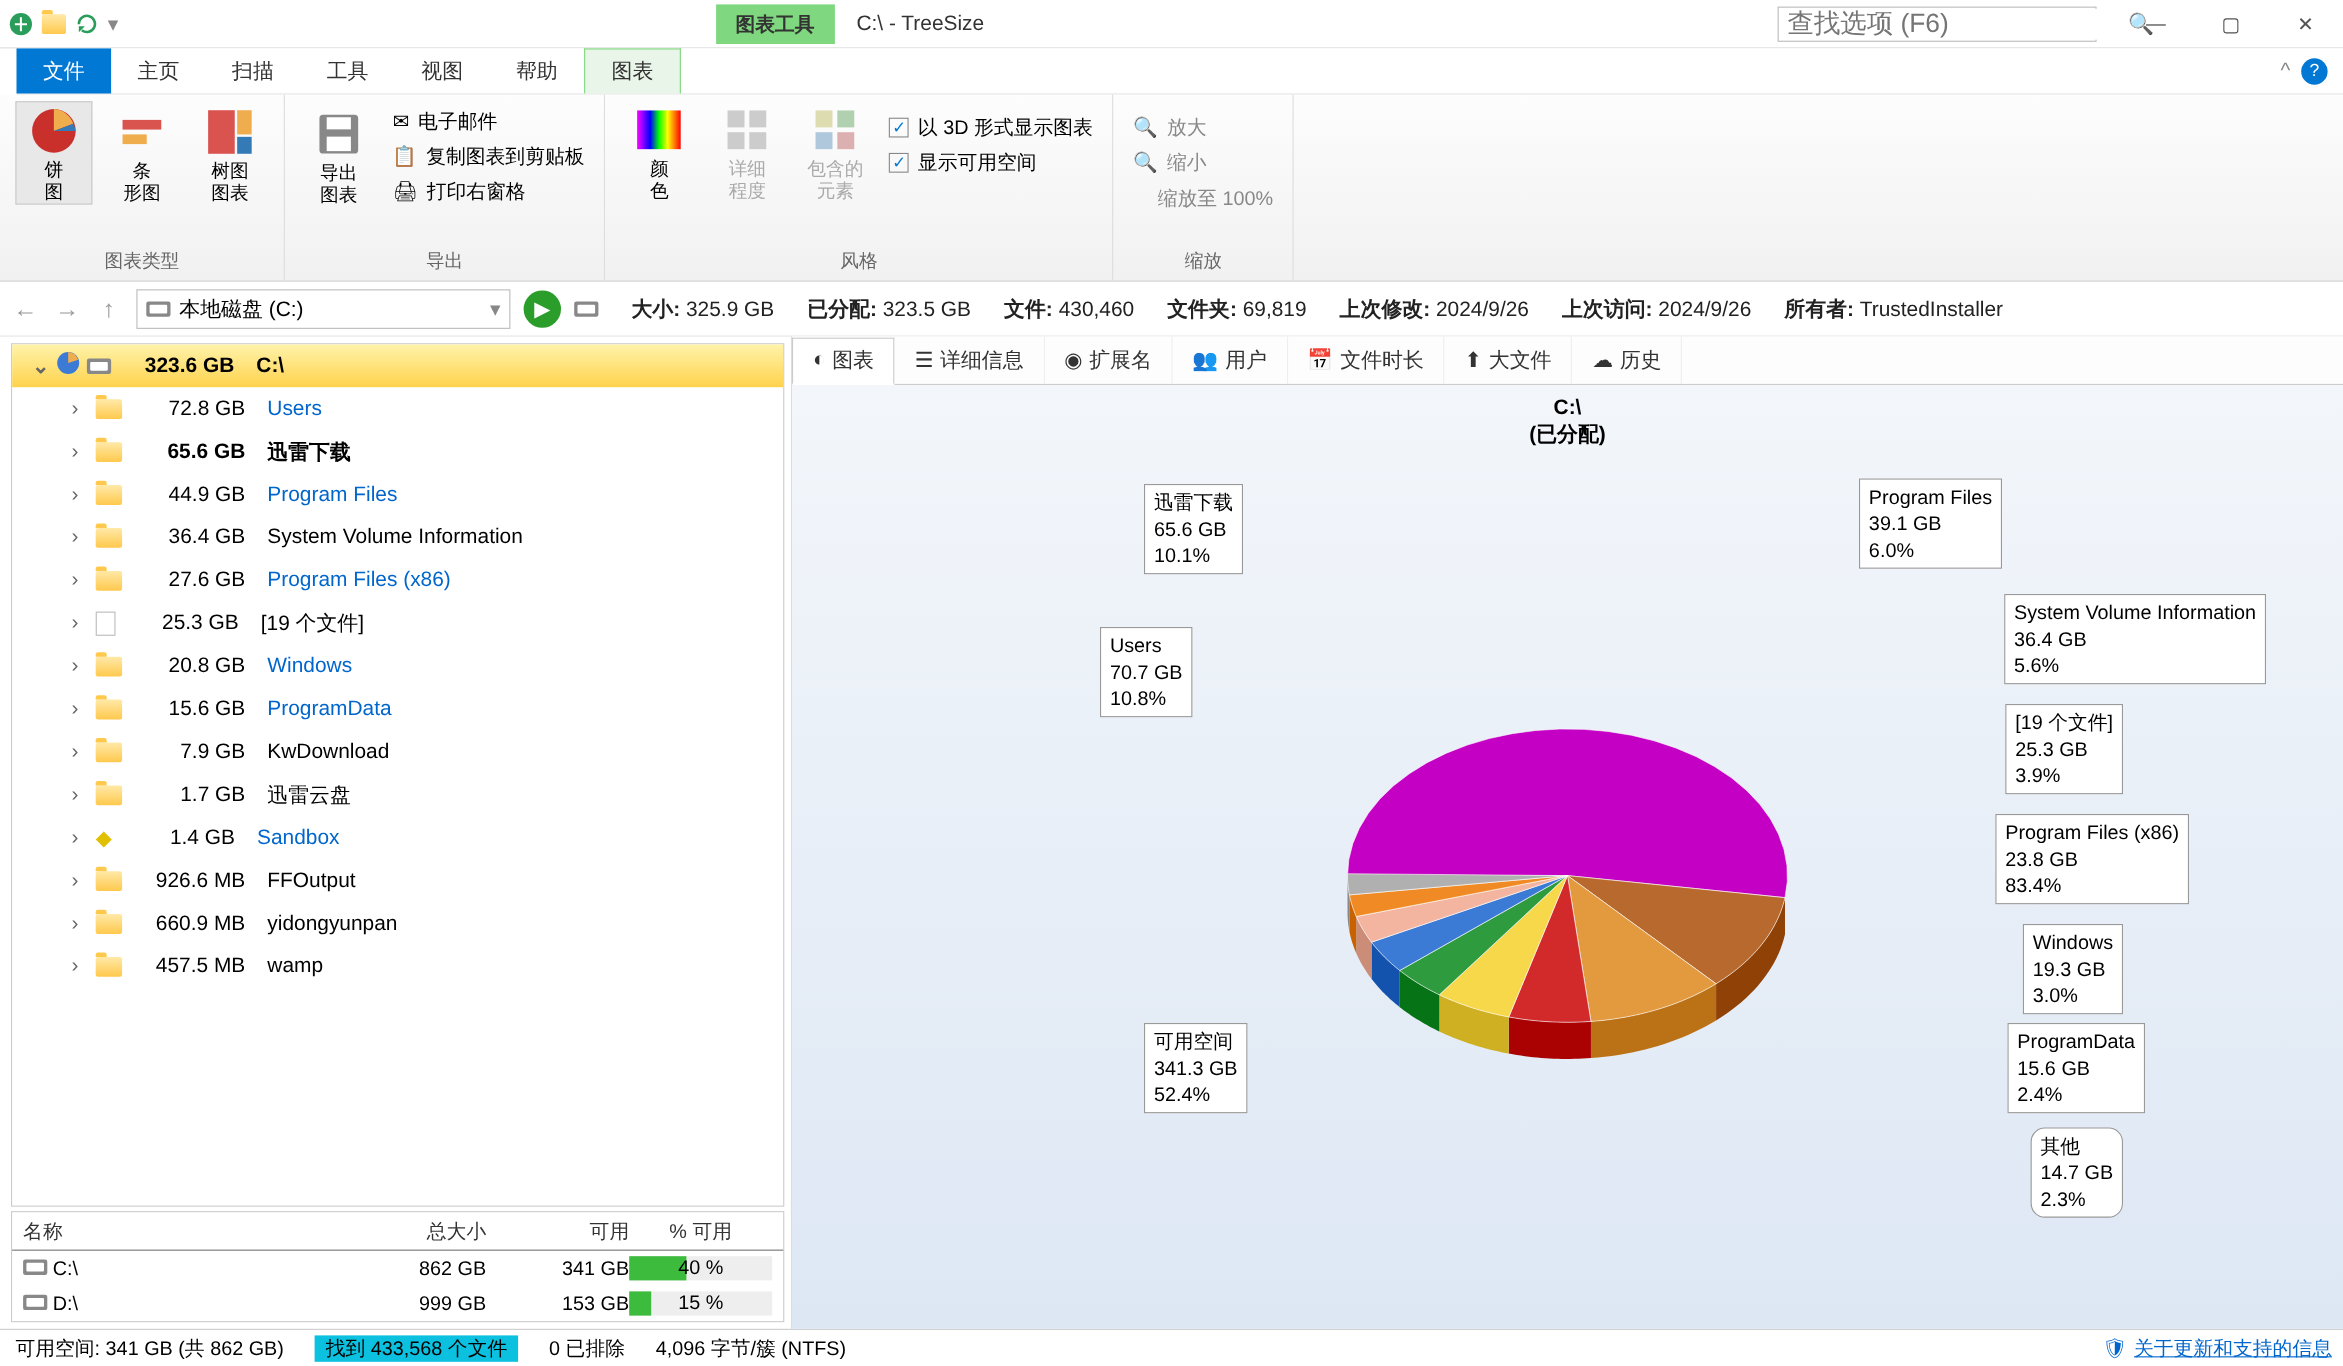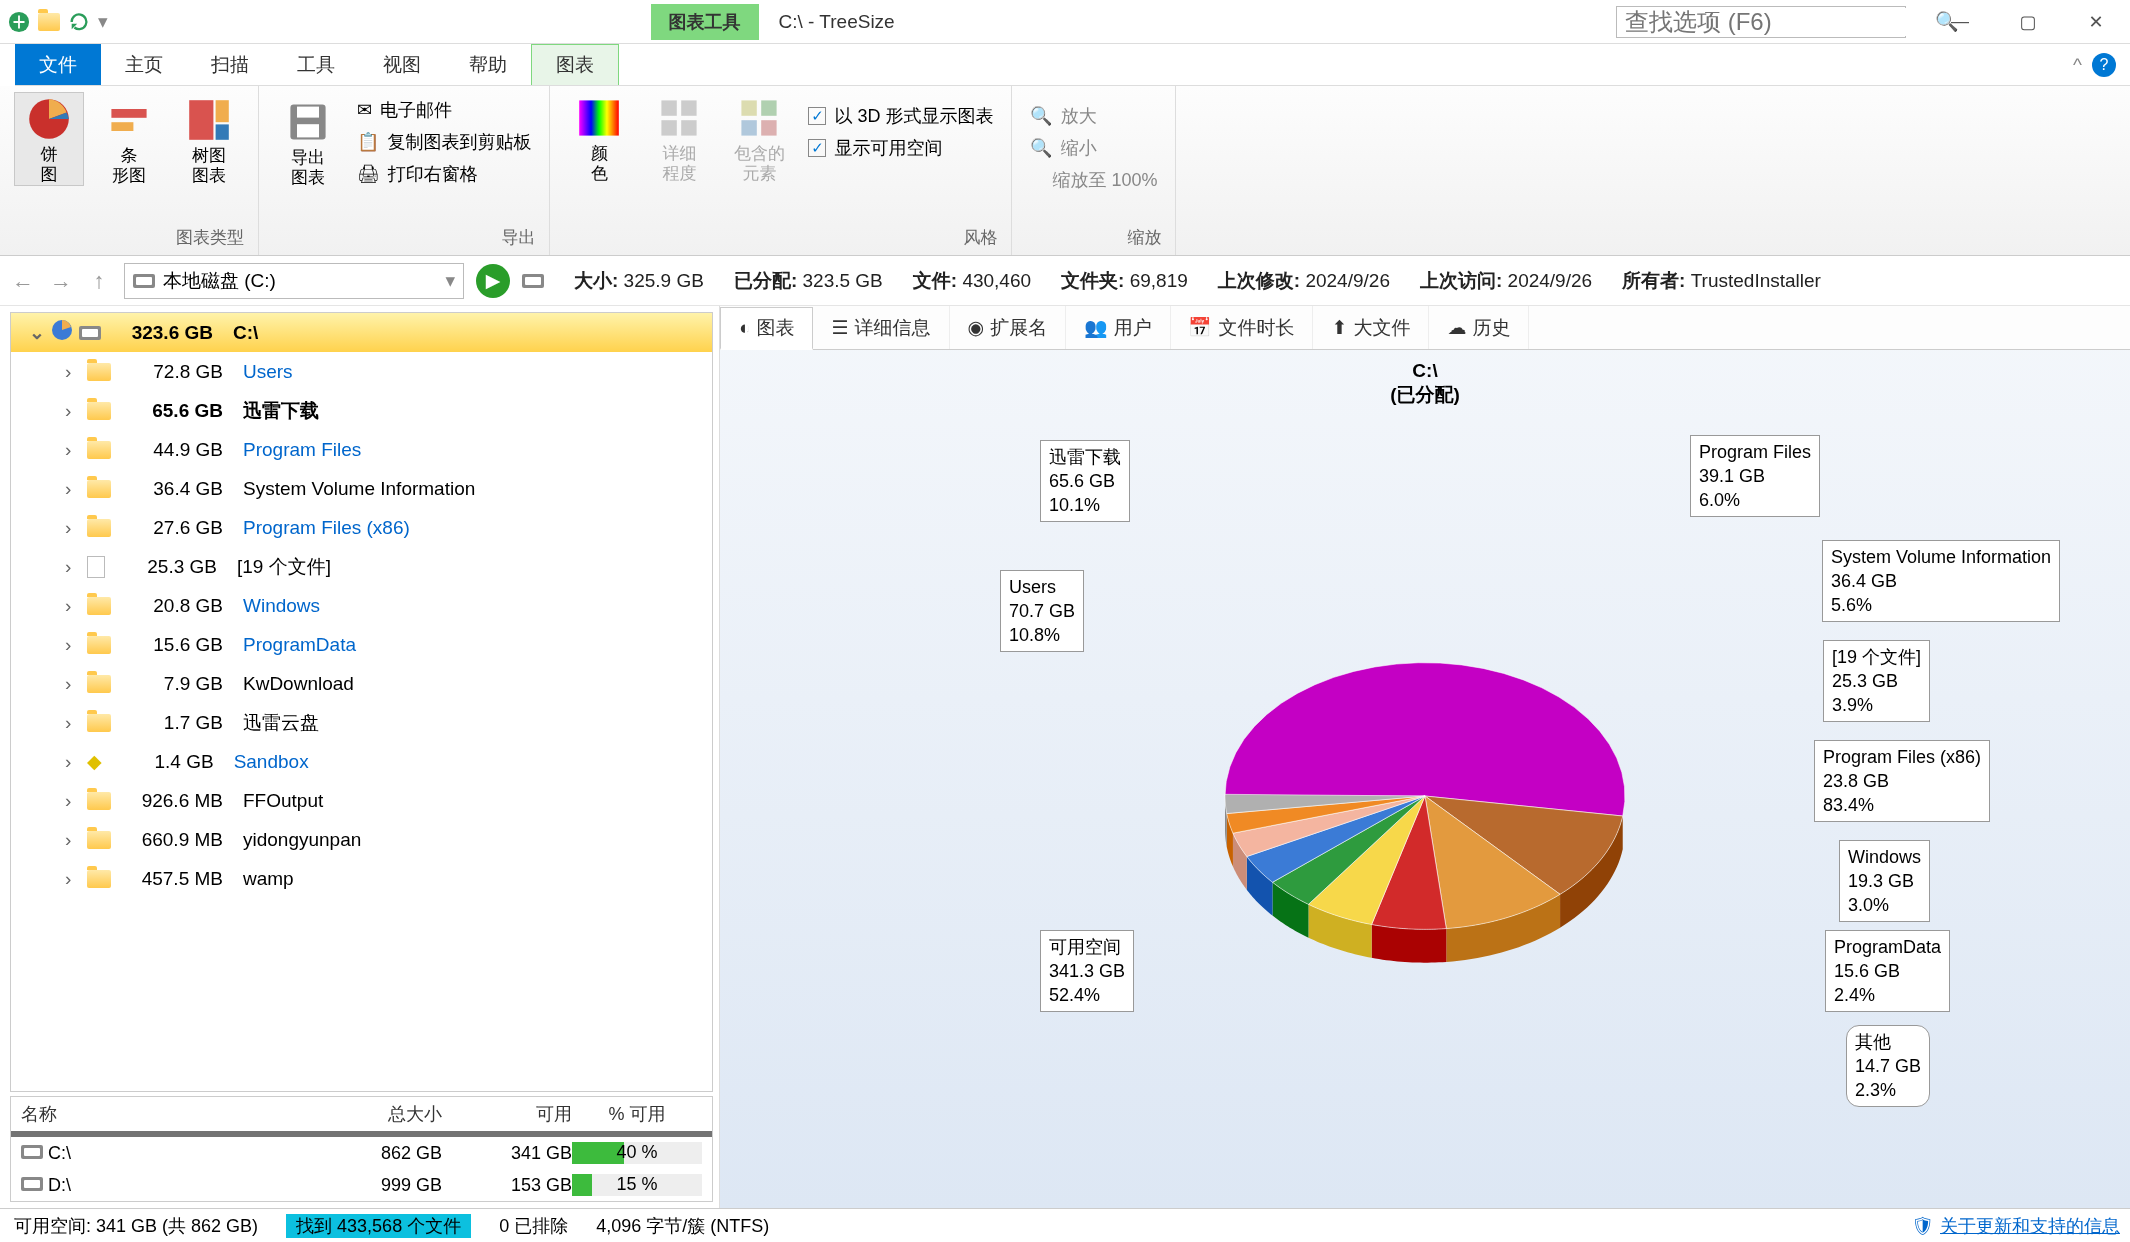--- a/index.html
+++ b/index.html
@@ -21,21 +21,21 @@
 .menutab { padding: 0 24px; display: flex; align-items: center; font-size: 19px; color: #333; cursor: default; }
 .menutab.file { background: #0078d4; color: #fff; }
 .menutab.active { background: #e8f5e8; border: 1px solid #7fd87f; border-bottom: none; }
 .menurow .right { margin-left: auto; display: flex; align-items: center; gap: 10px; padding: 0 14px; }
 .help-circle { width: 24px; height: 24px; border-radius: 50%; background: #0078d4; color: #fff; display: flex; align-items: center; justify-content: center; font-size: 16px; }
 
 
 .ribbon { height: 170px; background: linear-gradient(#fdfdfd,#f1f1f1); border-bottom: 1px solid #ccc; display: flex; }
 .rgroup { border-right: 1px solid #ddd; padding: 6px 14px 2px; display: flex; flex-direction: column; justify-content: space-between; }
 .rgroup .body { display: flex; gap: 10px; }
-.rgroup .label { text-align: right; font-size: 17px; color: #666; padding: 4px 0; }
+.rgroup .label { text-align: center; font-size: 17px; color: #666; padding: 4px 0; }
 .bigbtn { display: flex; flex-direction: column; align-items: center; justify-content: flex-end; gap: 4px; width: 70px; padding-top: 4px; font-size: 17px; line-height: 20px; text-align: center; }
 .bigbtn.active { background: #e8e8e8; border: 1px solid #c8c8c8; }
 .bigico { width: 44px; height: 44px; }
 .smallcol { display: flex; flex-direction: column; gap: 4px; padding-top: 4px; }
 .smallitem { display: flex; align-items: center; gap: 8px; font-size: 18px; white-space: nowrap; padding: 2px 4px; }
 .chk { width: 18px; height: 18px; border: 1px solid #888; display: inline-flex; align-items: center; justify-content: center; font-size: 15px; color: #0078d4; }
 
 
 .locbar { height: 50px; display: flex; align-items: center; padding: 0 10px; gap: 12px; border-bottom: 1px solid #e5e5e5; }
 .navarrow { width: 26px; height: 26px; color: #999; display: flex; align-items: center; justify-content: center; font-size: 22px; }
@@ -56,21 +56,21 @@
 .trow .size { width: 120px; text-align: right; padding-right: 14px; }
 .trow .name { }
 .trow.blue .name { color: #0066cc; }
 .trow.sub { padding-left: 54px; }
 .folder { background: linear-gradient(#ffe9a8,#ffc94d); border-radius: 2px; width: 24px; height: 18px; display: inline-block; position: relative; }
 .folder::before { content: ""; position: absolute; top: -4px; left: 0; width: 10px; height: 4px; background: #ffc94d; border-radius: 2px 2px 0 0; }
 .fileico { border: 1px solid #bbb; background: #fff; width: 18px; height: 22px; display: inline-block; }
 
 .drivespane { border: 1px solid #ccc; margin: 0 6px 6px 10px; }
 .dhead, .drow { display: grid; grid-template-columns: 1fr 130px 130px 130px; padding: 5px 10px; font-size: 18px; align-items: center; }
-.dhead { border-bottom: 6px solid #737373; color: #333; }
+.dhead { border-bottom: 1px solid #737373; color: #333; }
 .drow .bar { height: 22px; background: #eee; position: relative; text-align: center; }
 .drow .bar .fill { position: absolute; left: 0; top: 0; bottom: 0; background: #3dbb3d; }
 .drow .bar .txt { position: relative; z-index: 1; }
 
 
 .rightpane { flex: 1; display: flex; flex-direction: column; background: linear-gradient(#f4f7fb,#dde7f4); }
 .dtabs { height: 44px; display: flex; align-items: stretch; background: #fdfdfd; border-bottom: 1px solid #ccc; }
 .dtab { display: flex; align-items: center; gap: 6px; padding: 0 18px; font-size: 19px; color: #333; border-right: 1px solid #eee; }
 .dtab.active { background: #fff; border: 1px solid #ccc; border-bottom: 2px solid #fff; position: relative; top: 1px; }
 .chartwrap { flex: 1; position: relative; }

